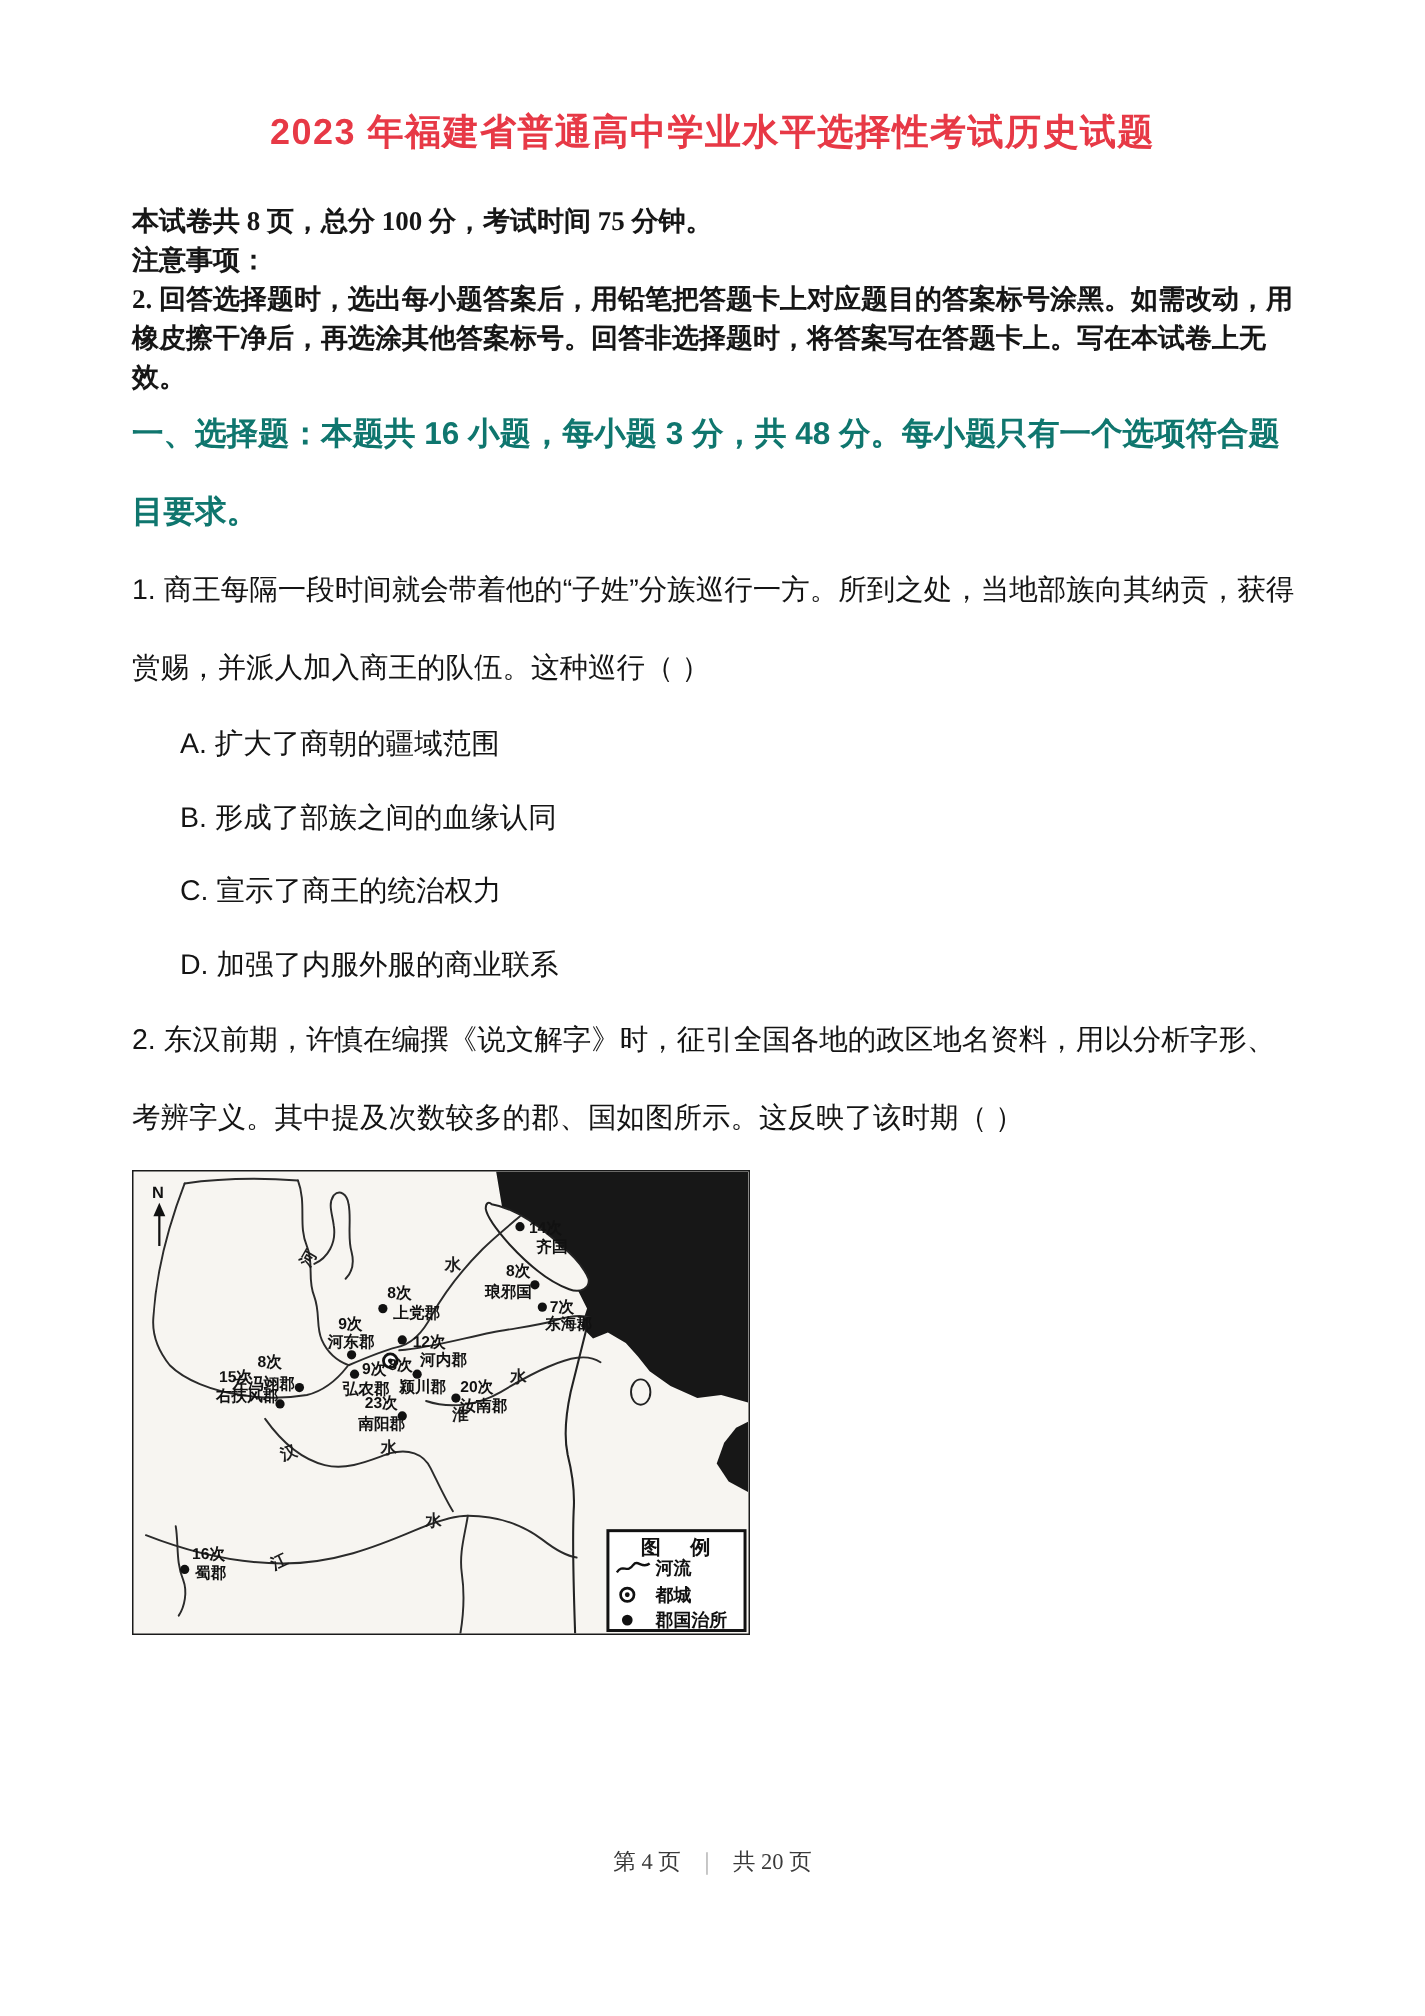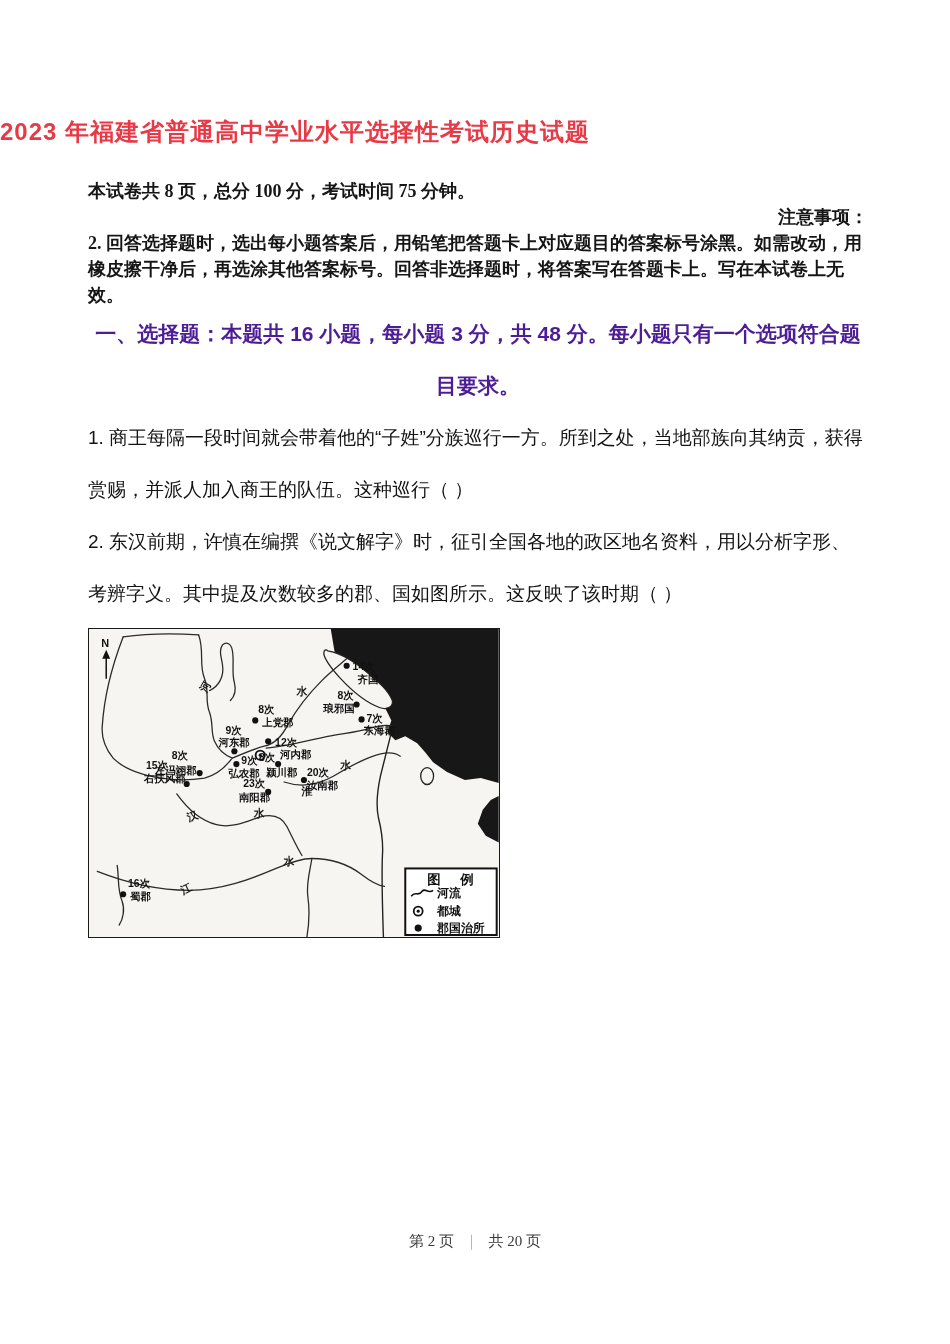--- a/index.html
+++ b/index.html
@@ -7,38 +7,38 @@
   .page {
     position: relative;
     width: 950px; height: 1344px;
     margin: 0 auto;
     background: #ffffff;
     font-family: "Liberation Serif", serif;
     color: #161616;
     overflow: hidden;
   }
   .doc-title {
-    padding-top: 116px;
+    padding-top: 72px;
+    text-align: center;
     font-family: "Liberation Sans", sans-serif;
     font-size: 24px;
     font-weight: bold;
     color: #e73946;
     letter-spacing: 1px;
   }
   .content { padding: 0 82px 0 88px; }
   .intro { margin-top: 30px; font-size: 18px; line-height: 26px; }
   .intro p { margin: 0; font-weight: bold; }
-  .notice-title { font-weight: bold; font-family: "Liberation Sans", sans-serif; text-align: right; }
+  .notice-title { font-weight: bold; font-family: "Liberation Sans", sans-serif; }
   .section-heading {
     font-family: "Liberation Sans", sans-serif;
     font-size: 21px;
     font-weight: bold;
-    color: #4c1d95;
+    color: #0f766e;
     line-height: 52px;
-    text-align: center;
   }
   .question {
     font-family: "Liberation Sans", sans-serif;
     font-size: 19px;
     line-height: 52px;
     color: #141414;
   }
   .options { margin-left: 32px; }
   .option {
     font-family: "Liberation Sans", sans-serif;
@@ -83,20 +83,26 @@
     <div class="intro">
       <p>本试卷共 8 页，总分 100 分，考试时间 75 分钟。</p>
       <p class="notice-title">注意事项：</p>
       <p>2. 回答选择题时，选出每小题答案后，用铅笔把答题卡上对应题目的答案标号涂黑。如需改动，用橡皮擦干净后，再选涂其他答案标号。回答非选择题时，将答案写在答题卡上。写在本试卷上无效。</p>
     </div>
 
     <div class="section-heading">一、选择题：本题共 16 小题，每小题 3 分，共 48 分。每小题只有一个选项符合题目要求。</div>
 
     <div class="question">1. 商王每隔一段时间就会带着他的“子姓”分族巡行一方。所到之处，当地部族向其纳贡，获得赏赐，并派人加入商王的队伍。这种巡行（ ）</div>
 
+    <div class="options">
+      <div class="option">A. 扩大了商朝的疆域范围</div>
+      <div class="option">B. 形成了部族之间的血缘认同</div>
+      <div class="option">C. 宣示了商王的统治权力</div>
+      <div class="option">D. 加强了内服外服的商业联系</div>
+    </div>
 
     <div class="question">2. 东汉前期，许慎在编撰《说文解字》时，征引全国各地的政区地名资料，用以分析字形、考辨字义。其中提及次数较多的郡、国如图所示。这反映了该时期（ ）</div>
 
     <div class="map-wrap">
       <svg class="exam-map" width="412" height="310" viewBox="0 0 412 310" xmlns="http://www.w3.org/2000/svg">
 
         <path class="sea" d="M243,0 L412,0 L412,155 L394,150 L378,152 L360,144 L346,134 L338,124 L330,115 L318,108 L308,112 L300,104 L304,92 L298,80 L288,68 L276,58 L264,47 L254,36 L247,24 Z"></path>
 
         <path class="land" d="M240,22 C252,24 266,32 280,44 C292,54 301,62 305,72 C306,78 300,82 292,79 C278,74 264,62 252,49 C244,40 237,31 236,25 C236,21 238,20 240,22 Z"></path>
 
@@ -190,16 +196,16 @@
             <circle cx="34" cy="267" r="3.1" fill="#111"></circle>
             <text x="39" y="260" class="plbl" text-anchor="start">16次</text>
             <text x="41" y="273" class="plbl" text-anchor="start">蜀郡</text>
           </g>
       </svg>
     </div>
 
   </div>
 
   <div class="footer">
-    <span>第 2 页</span><span class="sep">｜</span><span>共 20 页</span>
+    <span>第 4 页</span><span class="sep">｜</span><span>共 20 页</span>
   </div>
 
 </div>
 
 </body></html>

